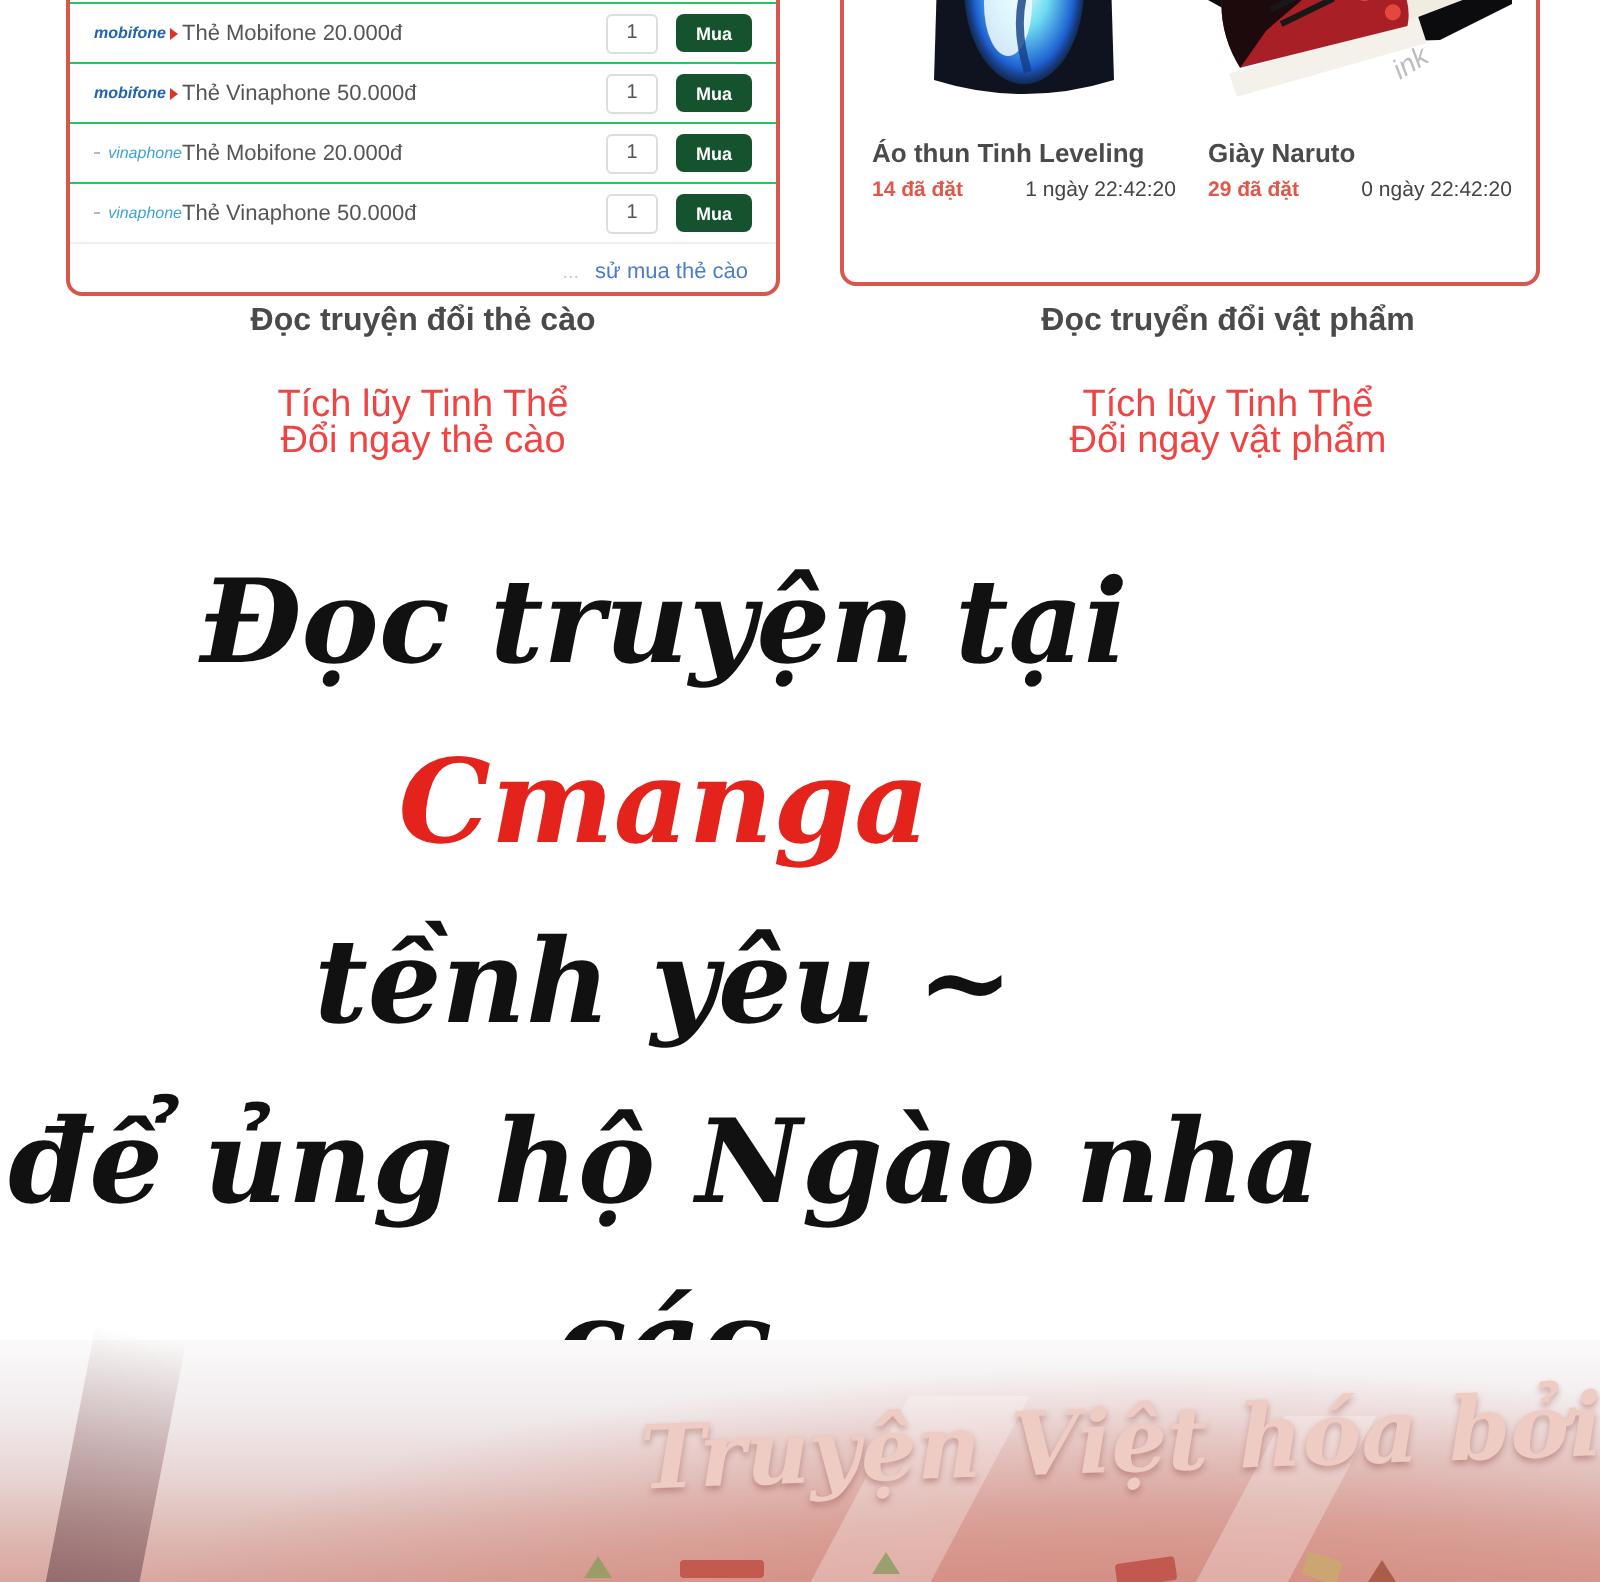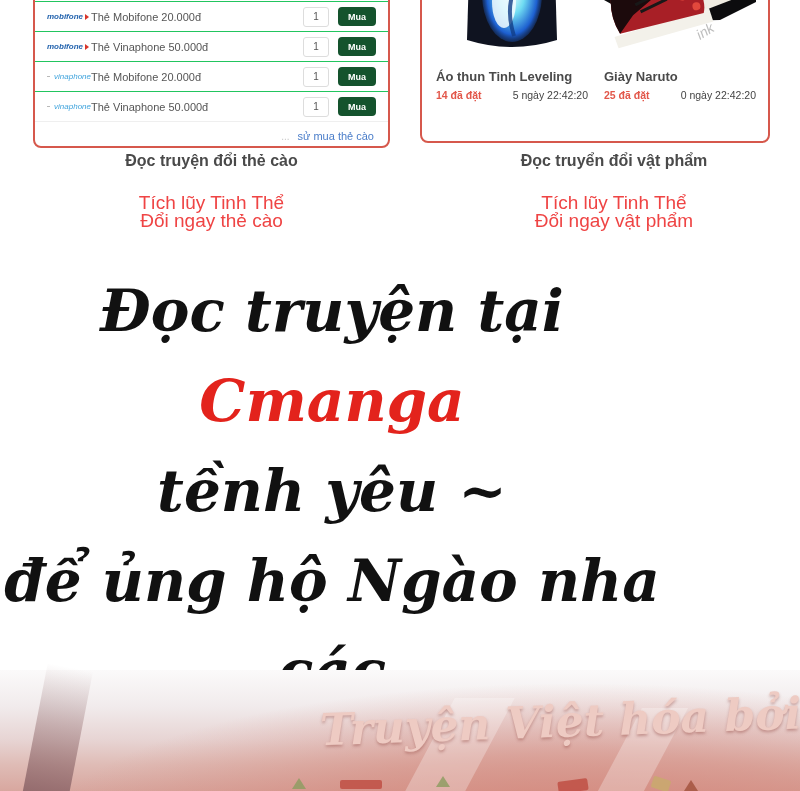--- a/index.html
+++ b/index.html
@@ -139,21 +139,21 @@
             <polygon points="116,0 142,0 147,47 121,54" fill="#141824"></polygon>
             <path d="M34,0 H118 L121,100 Q76,114 31,100 Z" fill="#0f1320"></path>
             <ellipse cx="76" cy="54" rx="30" ry="48" fill="url(#flame)"></ellipse>
             <ellipse cx="68" cy="62" rx="12" ry="26" fill="#f2fbff" opacity="0.85"></ellipse>
             <path d="M76,18 q6,18 0,38 q-5,18 2,40" stroke="#123d86" stroke-width="4" fill="none" opacity="0.8"></path>
           </svg>
         </div>
         <div class="product-name">Áo thun Tinh Leveling</div>
         <div class="product-stats">
           <span class="ordered">14 đã đặt</span>
-          <span class="countdown">5 ngày 22:42:20</span>
+          <span class="countdown">1 ngày 22:42:20</span>
         </div>
       </div>
 
       <div class="product">
         <div class="product-img" style="margin-top:-62px;">
           <svg width="152" height="126" viewBox="0 0 152 126">
             <rect width="152" height="126" fill="#ffffff"></rect>
             <polygon points="0,0 152,0 152,62 116,80 40,82 0,60" fill="#0c0c0e"></polygon>
 
             <g transform="rotate(-14 100 48)">
@@ -171,21 +171,21 @@
               <circle cx="82" cy="58" r="6" fill="#e2483c"></circle>
                 <circle cx="60" cy="48" r="5" fill="#e2483c"></circle>
               <circle cx="94" cy="72" r="4" fill="#e2483c"></circle>
               <path d="M30,52 L58,44 M34,60 L62,52 M38,68 L66,60" stroke="#181818" stroke-width="3" fill="none"></path>
             </g>
             <text x="96" y="100" transform="rotate(-32 96 100)" font-size="14" font-style="italic" fill="#9a9a9a" opacity="0.65">ink</text>
           </svg>
         </div>
         <div class="product-name">Giày Naruto</div>
         <div class="product-stats">
-          <span class="ordered">25 đã đặt</span>
+          <span class="ordered">29 đã đặt</span>
           <span class="countdown">0 ngày 22:42:20</span>
         </div>
       </div>
 
     </div>
   </div>
 
   <div class="caption caption-left">
     <div class="title">Đọc truyện đổi thẻ cào</div>
     <div class="sub">Tích lũy Tinh Thể</div>

